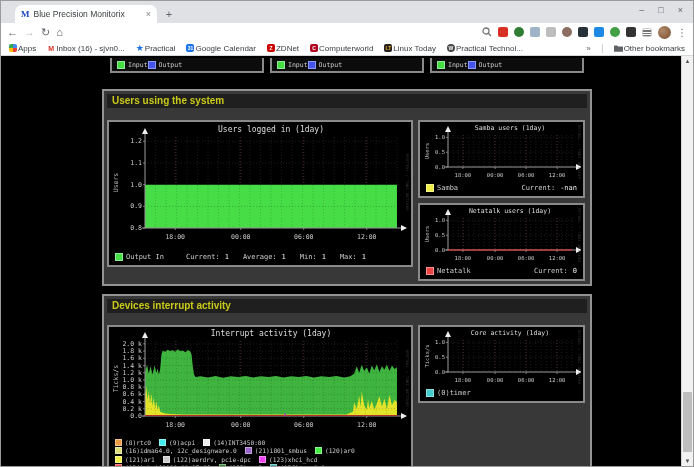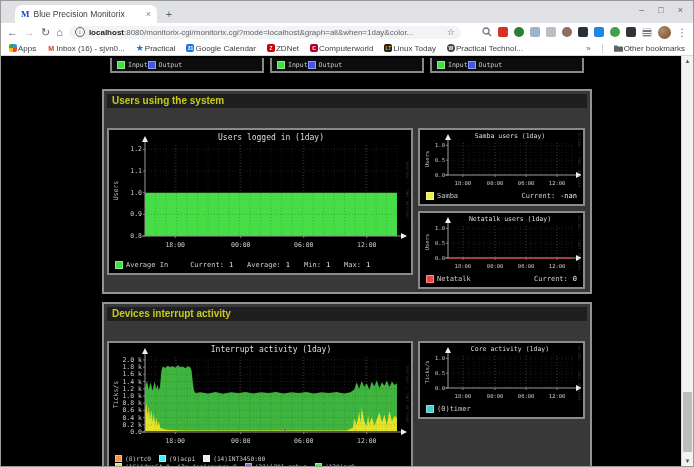--- a/index.html
+++ b/index.html
@@ -37,21 +37,21 @@
   .vline{width:1px;height:9px;background:#d0d3d6;}
   
   .content{position:relative;height:410px;background:#000;overflow:hidden;}
   .page{width:490px;margin:0 auto;padding-top:2px;}
   .prow{display:flex;gap:6px;margin:0 8px 16px 8px;}
   .pp{flex:1;height:13px;border:2px solid #8a8a8a;border-top:none;background:#0c0c0c;display:flex;
     align-items:center;padding:0 5px;
     font:6.5px "DejaVu Sans Mono",monospace;color:#ccc;}
   .sec{border:2px solid #939393;background:#383838;padding:3px;margin-bottom:8px;}
   .sec-h{background:#1f1f1f;color:#c9c91a;font:bold 10px "Liberation Sans",sans-serif;
-    padding:1px 5px 2px 5px;margin-bottom:20px;}
+    padding:1px 5px 2px 5px;margin-bottom:12px;}
   .sec-row{display:flex;gap:5px;align-items:flex-start;}
   .gpanel{background:#000;border:2px solid #8a8a8a;padding:2px;}
   .rcol{display:flex;flex-direction:column;gap:5px;width:167px;flex:0 0 auto;}
   .rcol .gpanel{width:159px;}
   .glegend{display:flex;align-items:center;padding:1px 4px 2px 4px;
     font:7px "DejaVu Sans Mono",monospace;color:#ccc;}
   .glegend.between{justify-content:space-between;}
   .lg-rows{display:flex;flex-direction:column;gap:1px;text-align:center;}
   .lg-row{display:flex;gap:9px;}
   .lg-ent{display:flex;align-items:center;gap:3px;white-space:nowrap;}
@@ -85,25 +85,20 @@
       <span>□</span>
       <span>×</span>
     </div>
   </div>
 
   <div class="toolbar">
     <span class="navic">←</span>
     <span class="navic dis">→</span>
     <span class="navic">↻</span>
     <span class="navic">⌂</span>
-    <div class="urlbar">
-      <span class="info-ic">i</span>
-      <span class="url"><b>localhost</b><span>:8080/monitorix-cgi/monitorix.cgi?mode=localhost&amp;graph=all&amp;when=1day&amp;color...</span></span>
-      <span class="star">☆</span>
-    </div>
     <div class="exts">
       <svg width="10" height="10" viewBox="0 0 10 10">
           <circle cx="4" cy="4" r="3" fill="none" stroke="#757575" stroke-width="1.3"></circle>
           <line x1="6.3" y1="6.3" x2="9" y2="9" stroke="#757575" stroke-width="1.3"></line>
         </svg>
       <span class="xic" style="background:#d93025"></span>
       <span class="xic" style="background:#2e7d32;border-radius:50%"></span>
       <span class="xic" style="background:#9fb4c7"></span>
       <span class="xic" style="background:#bdbdbd"></span>
       <span class="xic" style="background:#8d6e63;border-radius:50%"></span>
@@ -292,21 +287,21 @@
                 <path d="M 290 101 L 296 104 L 290 107 Z" fill="#eee"></path>
                 <text x="160" y="8" fill="#ddd" text-anchor="middle" font-size="8" font-family="&quot;DejaVu Sans Mono&quot;, monospace">Users logged in  (1day)</text>
                 <text x="7" y="58.5" fill="#bbb" text-anchor="middle" font-size="6.5" font-family="&quot;DejaVu Sans Mono&quot;, monospace" transform="rotate(-90 7 58.5)">Users</text>
                 <text x="295" y="58.5" fill="#3c3c3c" text-anchor="middle" font-size="3.5" font-family="&quot;DejaVu Sans Mono&quot;, monospace" letter-spacing="0.5" transform="rotate(90 295 58.5)">RRDTOOL / TOBI OETIKER</text>
               </svg>
             <div class="glegend">
               <div class="lg-rows">
                   <div class="lg-row">
                     <span class="lg-ent">
                       <span class="sq" style="background: rgb(70, 221, 70);"></span>
-                      <span>Average In</span>
+                      <span>Output In</span>
                     </span>
                   </div>
                 </div>
               <div class="stats">
                   <span class="stat"><span>Current:</span><b>1</b></span>
                   <span class="stat"><span>Average:</span><b>1</b></span>
                   <span class="stat"><span>Min:</span><b>1</b></span>
                   <span class="stat"><span>Max:</span><b>1</b></span>
                 </div>
             </div>

